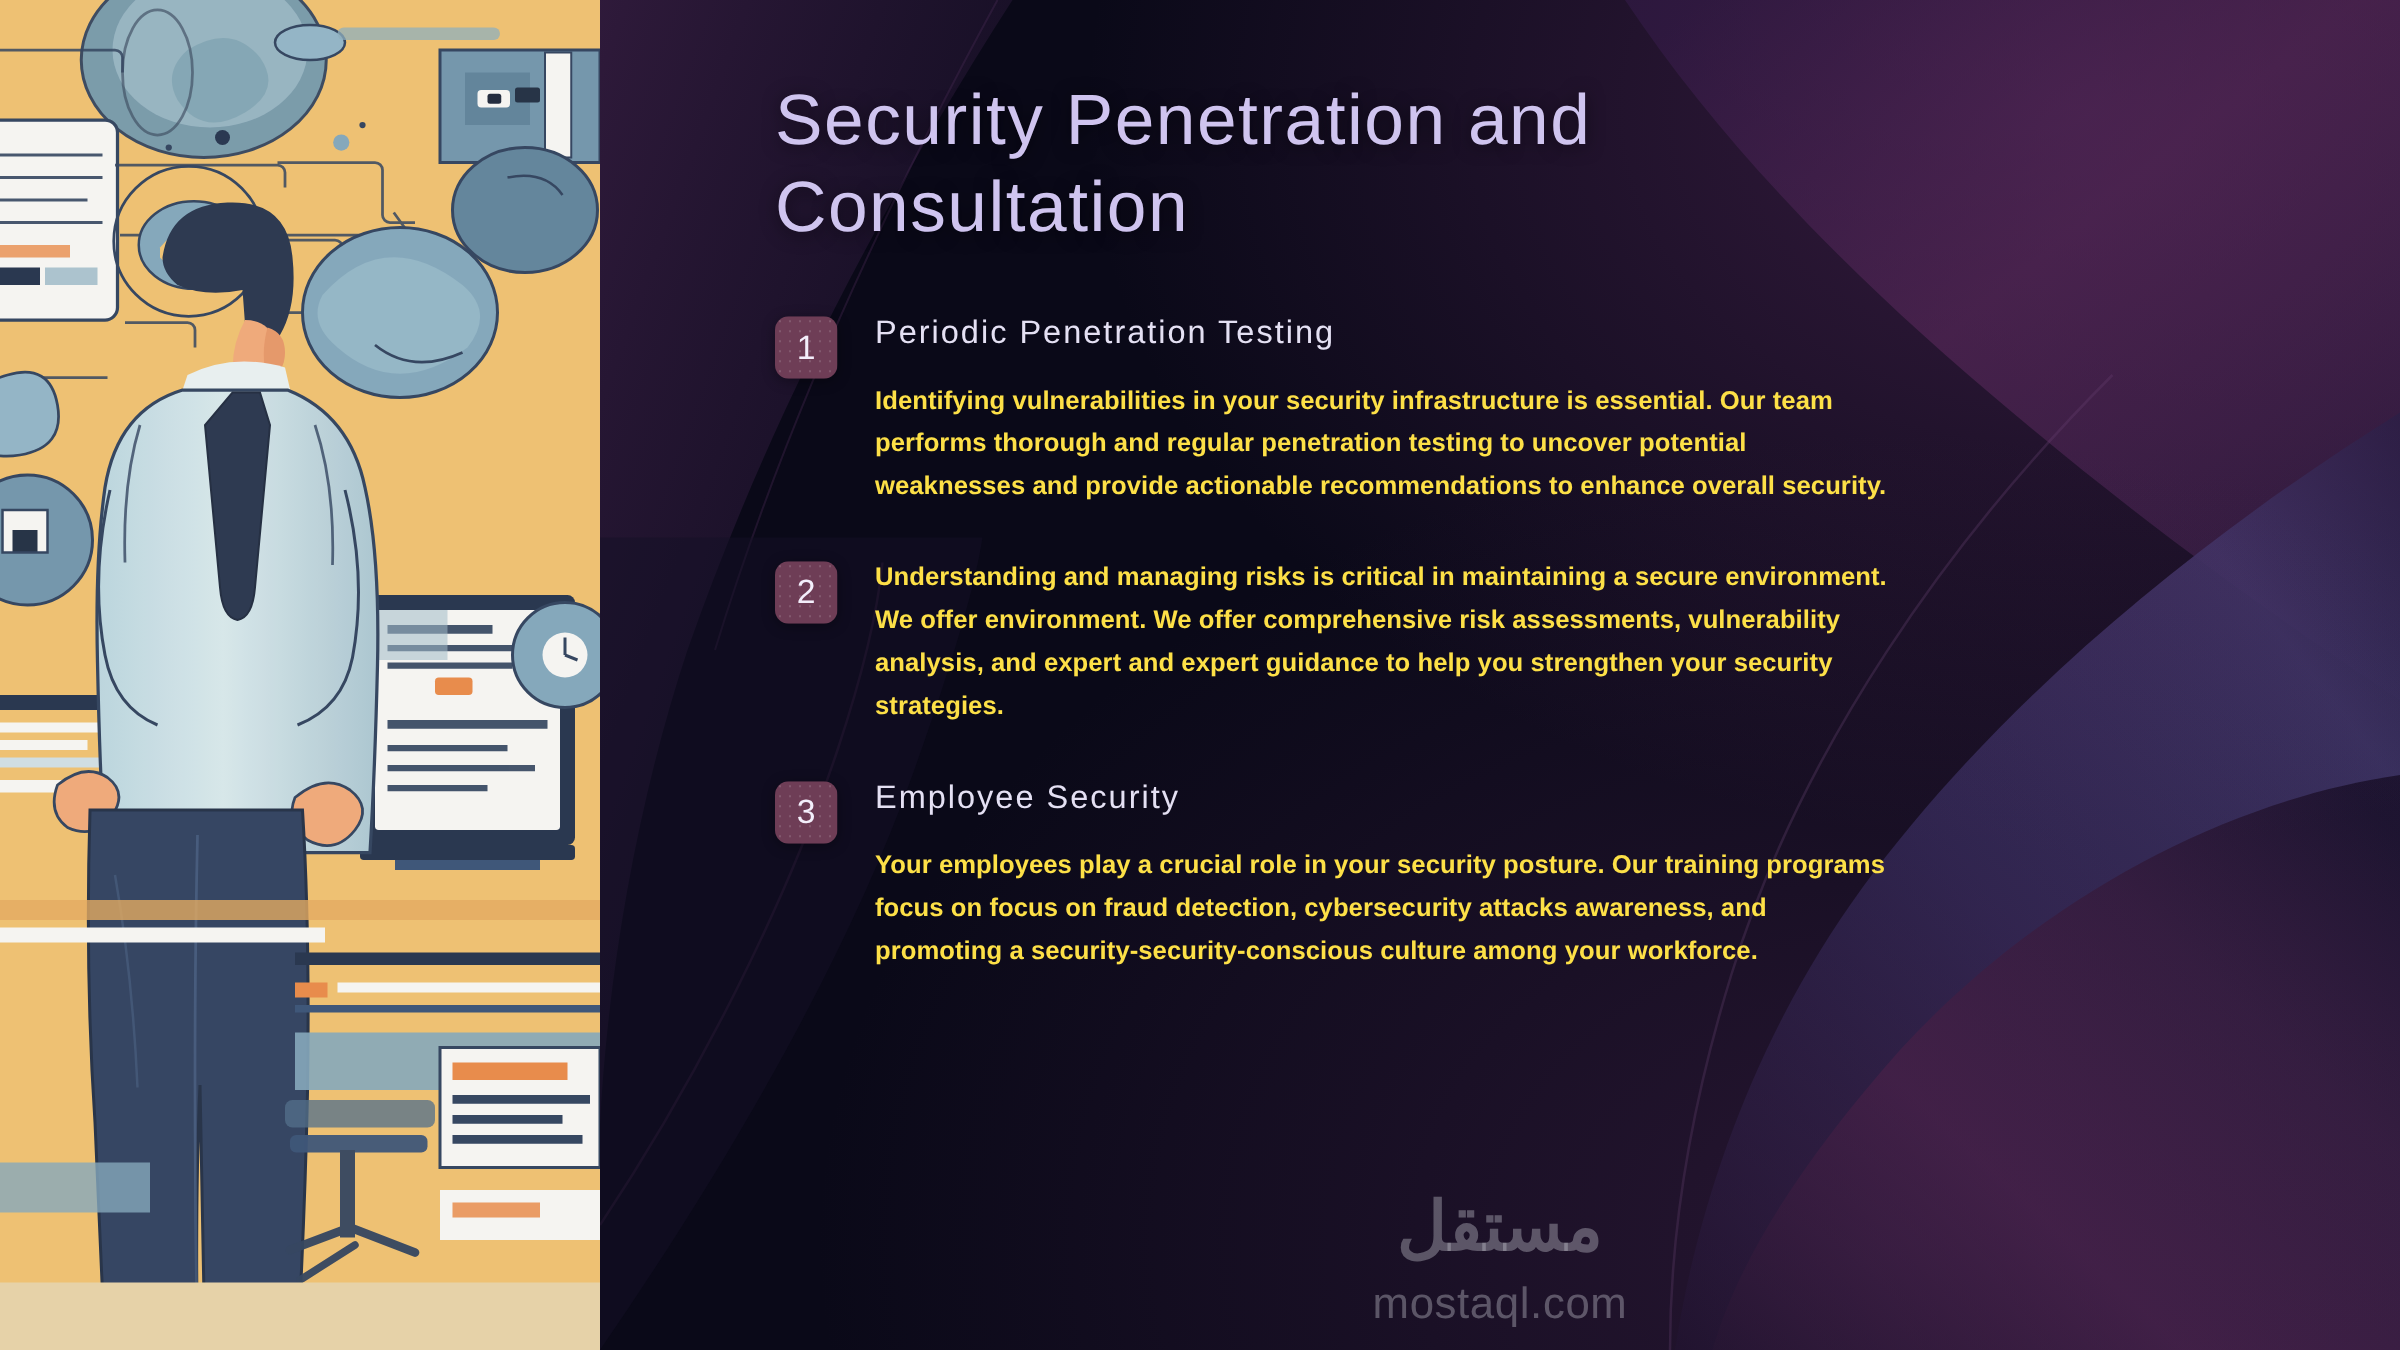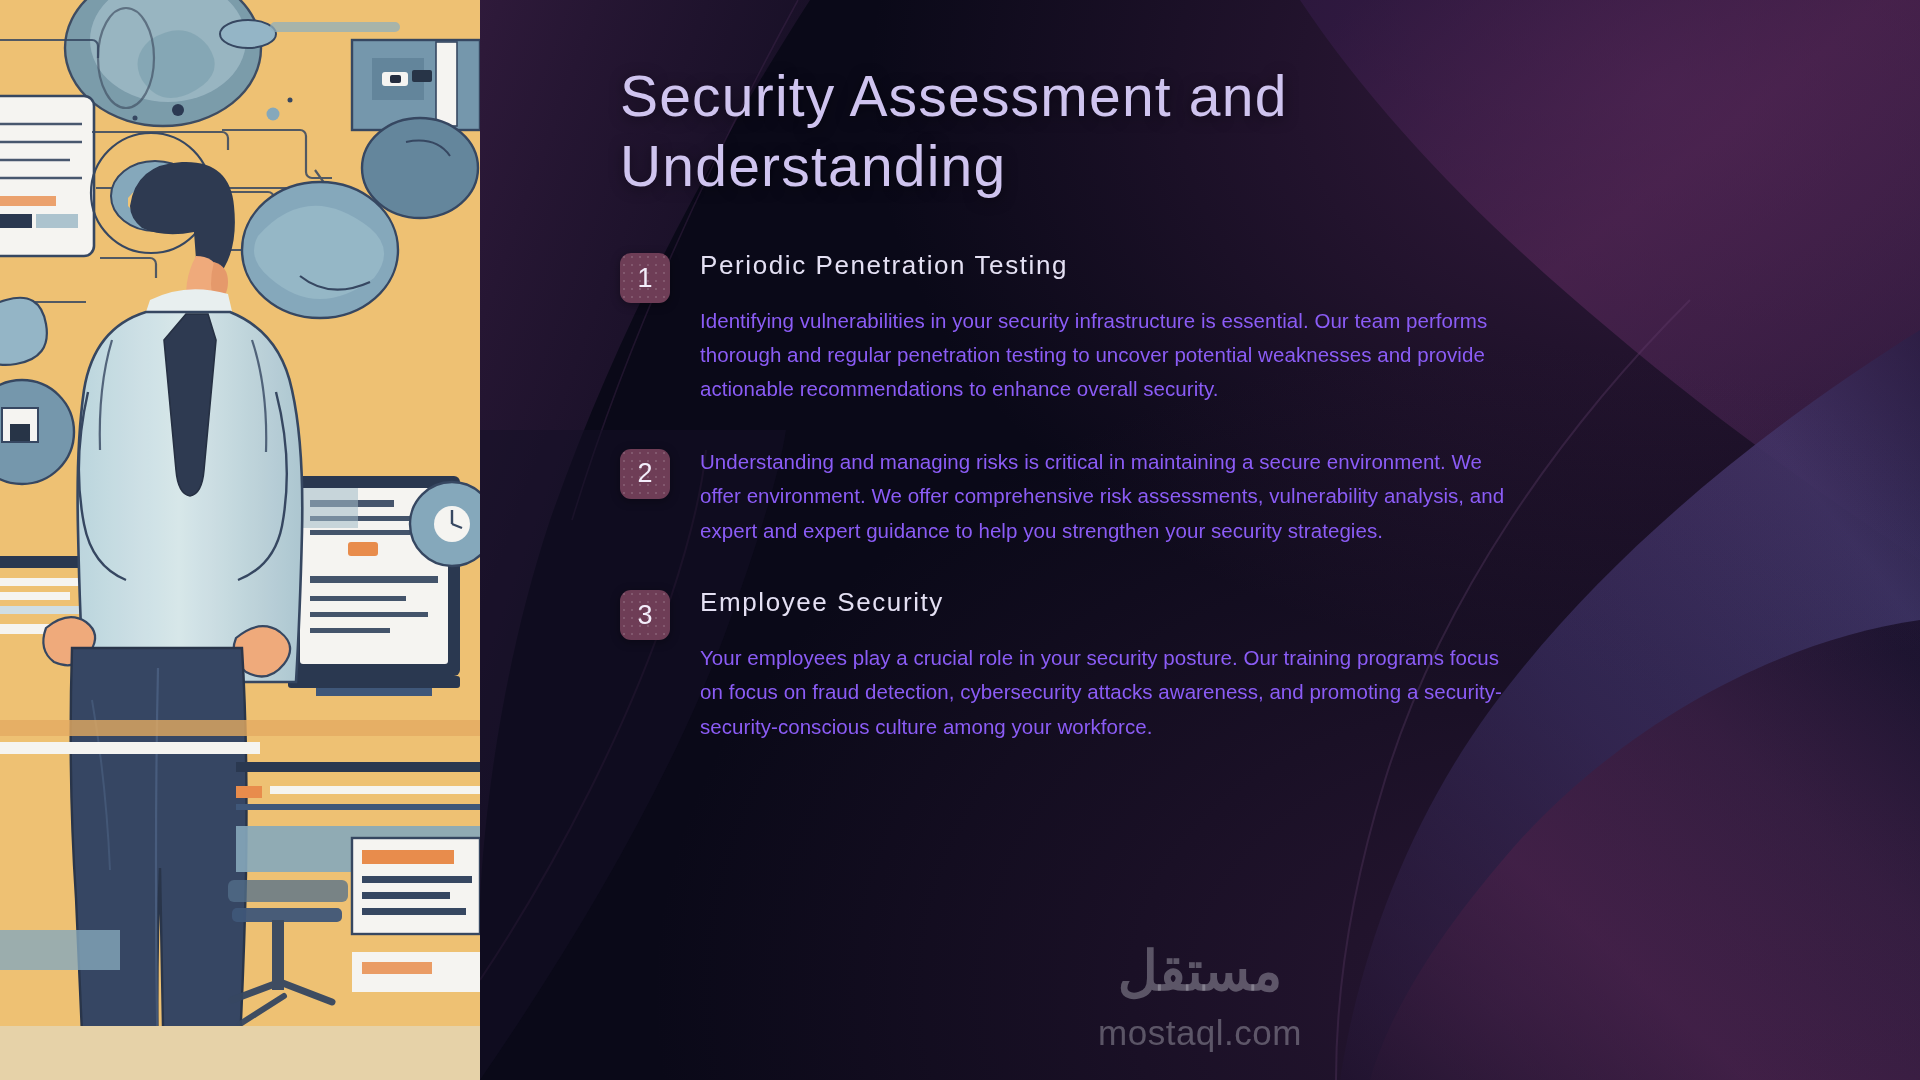--- a/index.html
+++ b/index.html
@@ -97,31 +97,31 @@
     font-weight:400;
     letter-spacing:1.6px;
     color:#e4e0f3;
     line-height:1.25;
     margin-bottom:22px;
   }
 
   .section-text {
     font-size:20.5px;
     line-height:1.68;
-    font-weight:400;
-    color:#8b5cf6;
+    font-weight:700;
+    color:#fde047;
     letter-spacing:.05px;
   }
 
   
   #watermark {
     position:absolute;
     left:50%;
     transform:translateX(-50%);
-    bottom:28px;
+    bottom:18px;
     z-index:6;
     text-align:center;
     color:rgba(190,190,200,.40);
     pointer-events:none;
     user-select:none;
   }
   #wm-arabic {
     font-size:55px;
     line-height:1;
     font-weight:700;
@@ -398,21 +398,21 @@
 
       <path d="M0 980 C80 860 150 720 190 600 C210 540 222 490 226 450" fill="none" stroke="#5d2f5f" stroke-width="2" opacity="0.30"></path>
       <path d="M0 1080 C110 920 200 760 250 620 C282 530 300 470 306 430 L0 430 Z" fill="#140f26" opacity="0.5"></path>
 
       <rect x="0" y="0" width="1440" height="1080" fill="url(#gGlowTop)"></rect>
       <rect x="0" y="0" width="1440" height="1080" fill="url(#gGlowBot)"></rect>
     </svg>
 
     <div id="content-inner">
 
-      <h1 class="slide-title">Security Assessment and Understanding</h1>
+      <h1 class="slide-title">Security Penetration and Consultation</h1>
 
       <div class="section-list">
 
         <div class="section-item">
           <div class="badge">1</div>
           <div class="section-body">
             <h2 class="section-heading">Periodic Penetration Testing</h2>
             <p class="section-text">Identifying vulnerabilities in your security infrastructure is essential. Our team performs thorough and regular penetration testing to uncover potential weaknesses and provide actionable recommendations to enhance overall security.</p>
           </div>
         </div>

